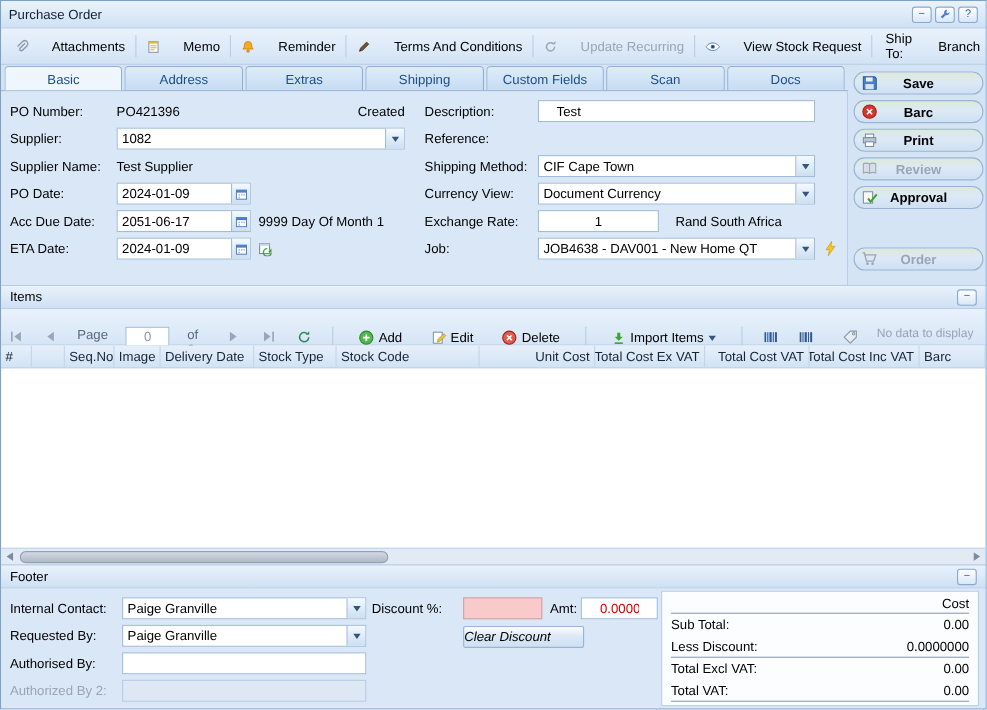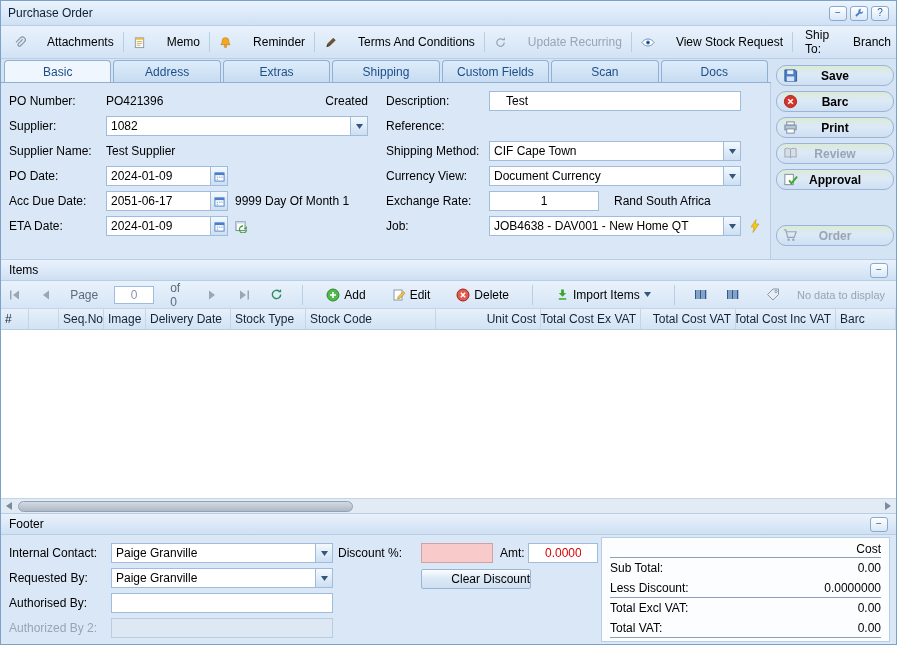--- a/index.html
+++ b/index.html
@@ -40,38 +40,38 @@
   .abtn { position:absolute; left:5px; width:118px; height:21px; border:1px solid #98b4d6; border-radius:10px; background:linear-gradient(#fdfeff,#dcead9 0%,#dce9f7 45%,#cfe0f2); display:flex; align-items:center; justify-content:center; cursor:default;font-weight:bold; }
   .abtn svg { position:absolute; left:6px; }
   .abtn.disabled { color:#99a5b4; }
 
   
   .sect-h { height:22px; flex:0 0 22px; background:linear-gradient(#e9f2fc,#cfe0f3); border-top:1px solid #b9cde5; border-bottom:1px solid #b9cde5; display:flex; align-items:center; padding:0 8px; }
   .sect-h .min-btn { margin-left:auto; }
 
   
   .items { flex:0 0 254px; display:flex; flex-direction:column; }
-  .itb { height:28px; flex:0 0 28px; background:linear-gradient(#e9f2fc,#d6e5f5); border-bottom:1px solid #c3d5ea; display:flex; align-items:center; padding:2px 5px; gap:16px; }
+  .itb { height:28px; flex:0 0 28px; background:linear-gradient(#e9f2fc,#d6e5f5); border-bottom:1px solid #c3d5ea; display:flex; align-items:flex-start; padding:16px 5px; gap:16px; }
   .itb .itbtn { display:flex; align-items:center; gap:4px; padding:3px 5px; border-radius:2px; white-space:nowrap; }
   .itb .navb { width:18px; height:18px; display:flex; align-items:center; justify-content:center; }
   .page-input { width:40px; height:18px; border:1px solid #a0bcdc; background:#fff; color:#8a97a8; text-align:center; font:12px "Liberation Sans", sans-serif; }
   .nodata { margin-left:auto; color:#98a4b2; font-size:11px; padding-right:6px; white-space:nowrap; }
   .ghead { height:21px; flex:0 0 21px; background:linear-gradient(#e6f0fa,#d2e3f4); border-bottom:1px solid #b9cde5; display:flex; overflow:hidden; }
   .gc { border-right:1px solid #c3d5ea; display:flex; align-items:center; padding:0 4px; white-space:nowrap; overflow:hidden; color:#17233a; }
   .gc.r { justify-content:flex-end; }
   .gbody { flex:1; background:#fff; }
   .hscroll { height:15px; flex:0 0 15px; background:#e2eaf4; border-top:1px solid #c3d5ea; display:flex; align-items:center; }
   .hs-btn { flex:0 0 16px; height:15px; display:flex; align-items:center; justify-content:center; }
   .hs-track { flex:1; position:relative; height:15px; }
   .hs-thumb { position:absolute; left:1px; top:2px; width:335px; height:11px; background:linear-gradient(#d2dae3,#aeb9c6); border:1px solid #93a1b3; border-radius:6px; }
 
   
   .footer { flex:1; display:flex; flex-direction:column; }
   .fcontent { position:relative; flex:1; background:#d9e7f6; }
-  .btn { border:1px solid #98b4d6; border-radius:2px; background:linear-gradient(#fdfeff,#dce9f7 45%,#cfe0f2); display:flex; align-items:center; justify-content:flex-end; cursor:default; }
+  .btn { border:1px solid #98b4d6; border-radius:2px; background:linear-gradient(#fdfeff,#dce9f7 45%,#cfe0f2); display:flex; align-items:center; justify-content:flex-start; cursor:default;font-style:italic; }
   .tbx.disabled { background:#dde8f4; border-color:#b9cde0; }
   .amt { color:#d80000; text-align:right; }
   .pink { background:#f8caca; border-color:#cfa3a3; }
   .totals { position:absolute; left:600px; right:6px; top:2px; bottom:2px; background:#fbfdff; border:1px solid #b9cde5; padding:2px 8px 0 8px; display:flex; flex-direction:column; }
   .trow { height:20px; display:flex; align-items:center; justify-content:space-between; }
   .trow.head { height:18px; justify-content:flex-end; border-bottom:1px solid #8aa0b8; }
   .trow.underl { border-bottom:1px solid #8aa0b8; }
   .gray { color:#99a5b4; }
 </style>
 </head>

